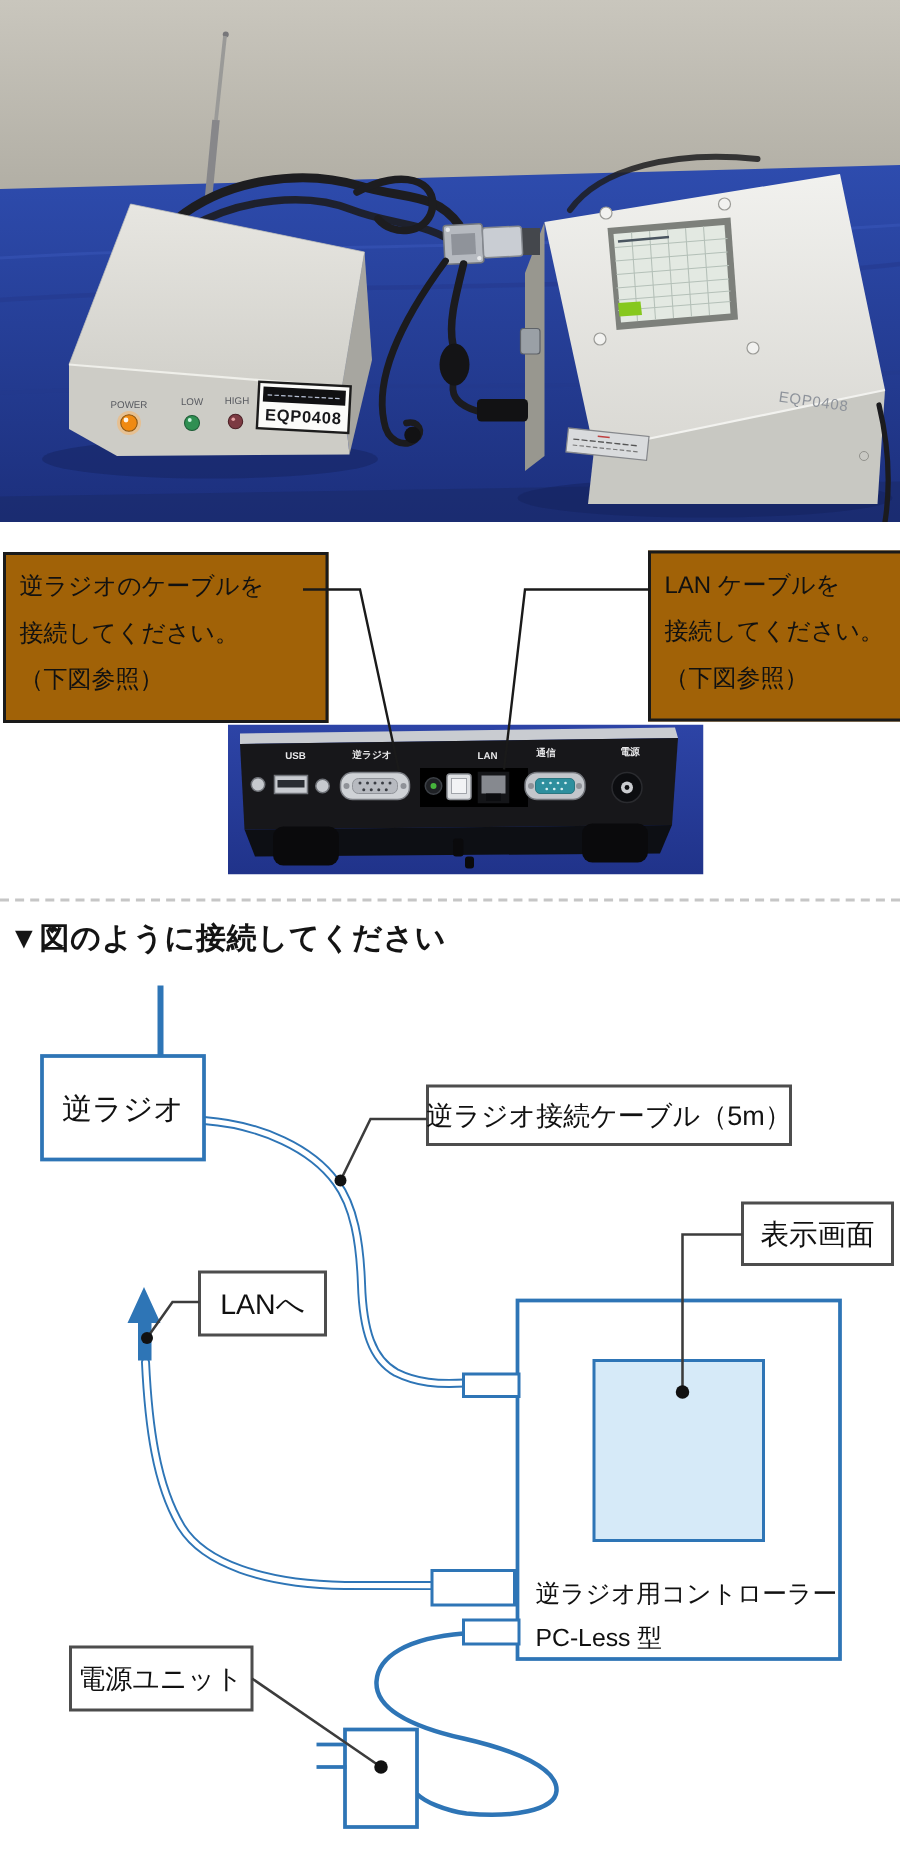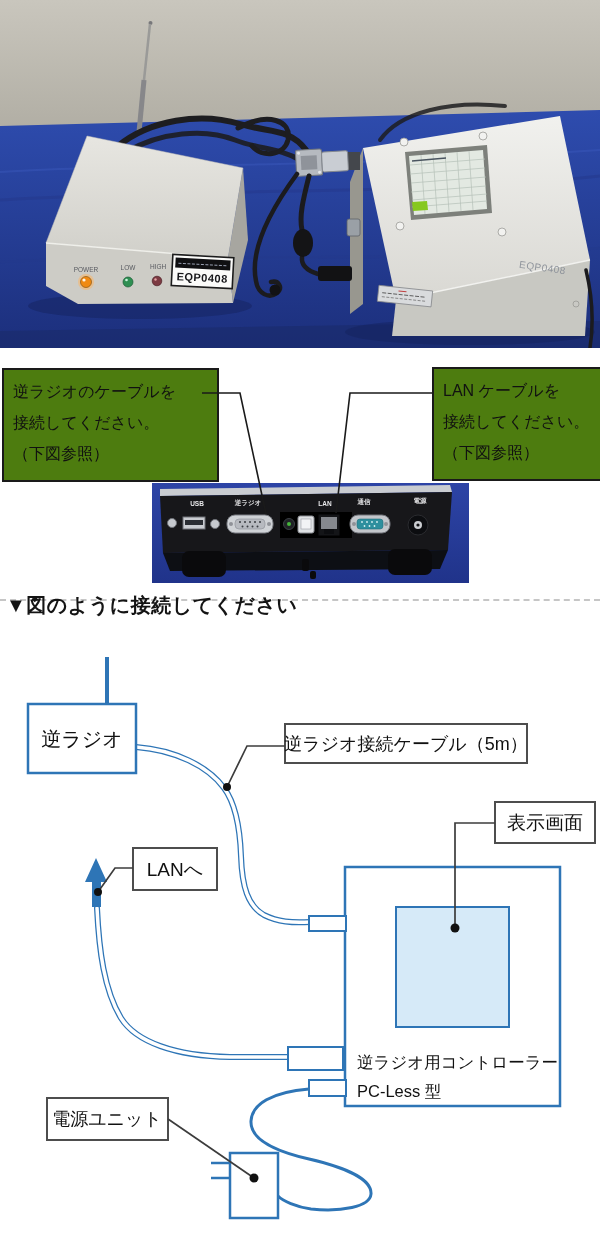--- a/index.html
+++ b/index.html
@@ -1,28 +1,28 @@
 <!DOCTYPE html>
 <html><head>
 <meta charset="utf-8">
 <style>
   html,body{margin:0;padding:0;background:#fff;}
   .page{position:relative;width:600px;height:1236px;background:#fff;overflow:hidden;
         font-family:"Liberation Sans", sans-serif;color:#151515;}
   .abs{position:absolute;}
   svg{display:block;}
   
-  .callout-box{position:absolute;background:#4d7c0f;border:2px solid #1a1a1a;
+  .callout-box{position:absolute;background:#a16207;border:2px solid #1a1a1a;
                font-size:16px;line-height:31px;padding:6px 4px 6px 9px;color:#111;}
   .callout-box div{white-space:nowrap;}
   
   .divider{position:absolute;left:0;top:599px;width:600px;height:0;
            border-top:2px dashed #c6c6c6;}
   
-  .heading{position:absolute;left:6px;top:592px;font-size:20px;font-weight:600;
+  .heading{position:absolute;left:6px;top:612px;font-size:20px;font-weight:600;
            letter-spacing:.5px;color:#141414;white-space:nowrap;}
   
   text{font-family:"Liberation Sans", sans-serif;}
   .d-label{font-size:19px;fill:#111;}
   .d-label-sm{font-size:18px;fill:#111;}
   .c-label{font-size:16.5px;fill:#111;}
 </style>
 </head>
 <body>
 

